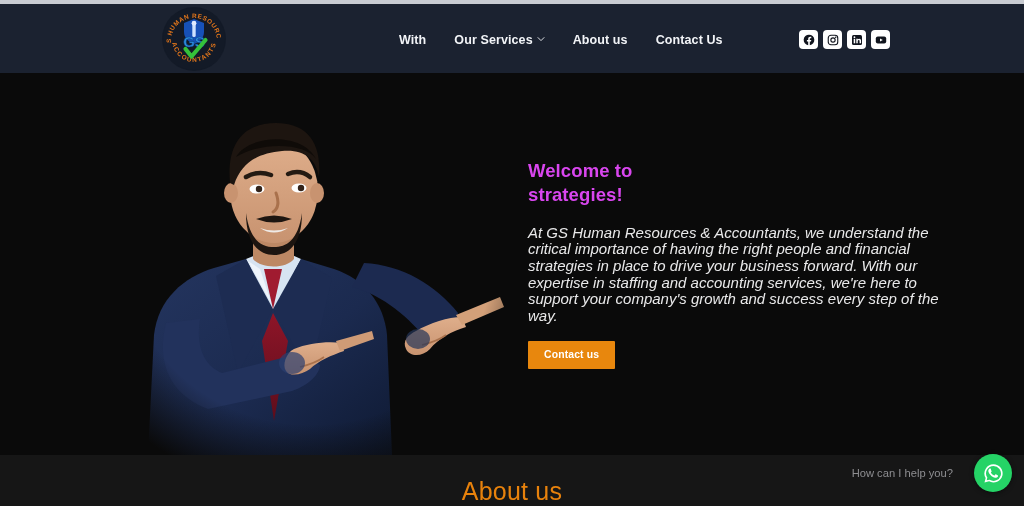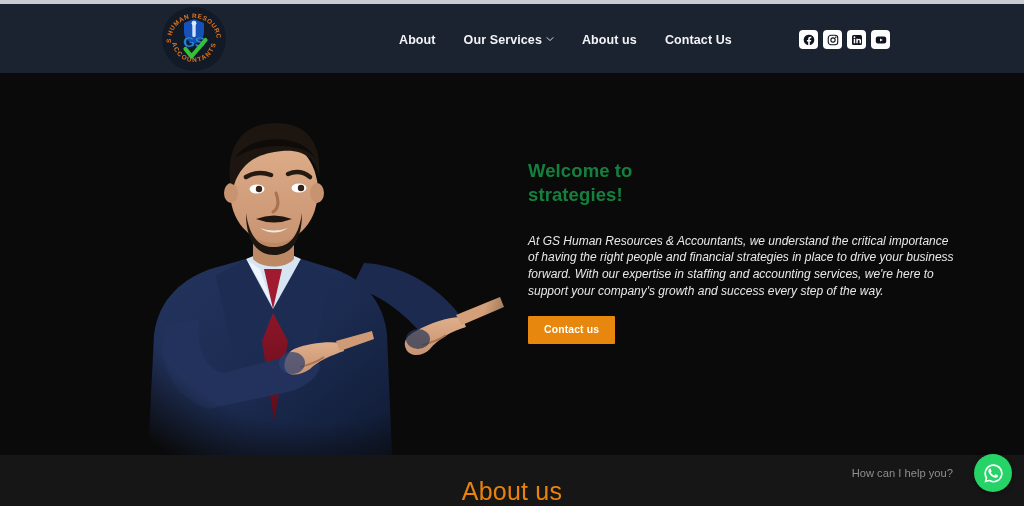--- a/index.html
+++ b/index.html
@@ -74,27 +74,27 @@
   .person {
     position:absolute; left:96px; bottom:0; width:430px; height:382px;
   }
   .person svg { display:block; }
 
   
   .hero-copy {
     position:absolute; left:528px; top:86px; width:430px;
   }
   .hero-title {
-    color:#15803d; font-size:18.5px; font-weight:700;
+    color:#d946ef; font-size:18.5px; font-weight:700;
     line-height:24.4px; letter-spacing:.1px;
   }
   .hero-title .ln { display:block; white-space:nowrap; }
   .hero-para {
-    margin-top:25px;
-    color:#e9e9ea; font-size:12px; font-style:italic; font-weight:400;
+    margin-top:17px;
+    color:#e9e9ea; font-size:15px; font-style:italic; font-weight:400;
     line-height:16.6px; width:428px;
   }
   .btn-contact {
     display:inline-block; margin-top:17px;
     background:#e8870d; color:#ffffff;
     font-size:10.4px; font-weight:700;
     padding:8px 16px 9px; border:none; border-radius:1px;
     cursor:pointer; letter-spacing:.15px;
   }
 
@@ -157,21 +157,21 @@
 
           <text x="32" y="39.5" text-anchor="middle" font-family="Liberation Sans, sans-serif" font-size="15" font-weight="700" fill="#2f8fe0" stroke="#0d4b8f" stroke-width="0.6">GS</text>
 
           <path d="M23.5 42 L29.5 49.5 L43.5 33" stroke="#35c13a" stroke-width="4.2" fill="none" stroke-linecap="round" stroke-linejoin="round"></path>
         </svg>
       </div>
     </div>
 
     <nav class="nav">
       <a class="nav-item">
-        <span>About</span>
+        <span>With</span>
       </a>
       <a class="nav-item">
         <span>Our Services</span>
         <span class="chev">
           <svg width="8" height="8" viewBox="0 0 8 8">
               <path d="M1 2.6 L4 5.6 L7 2.6" stroke="#f2f4f7" stroke-width="0.9" fill="none" stroke-linecap="round"></path>
             </svg>
         </span>
       </a>
       <a class="nav-item">

